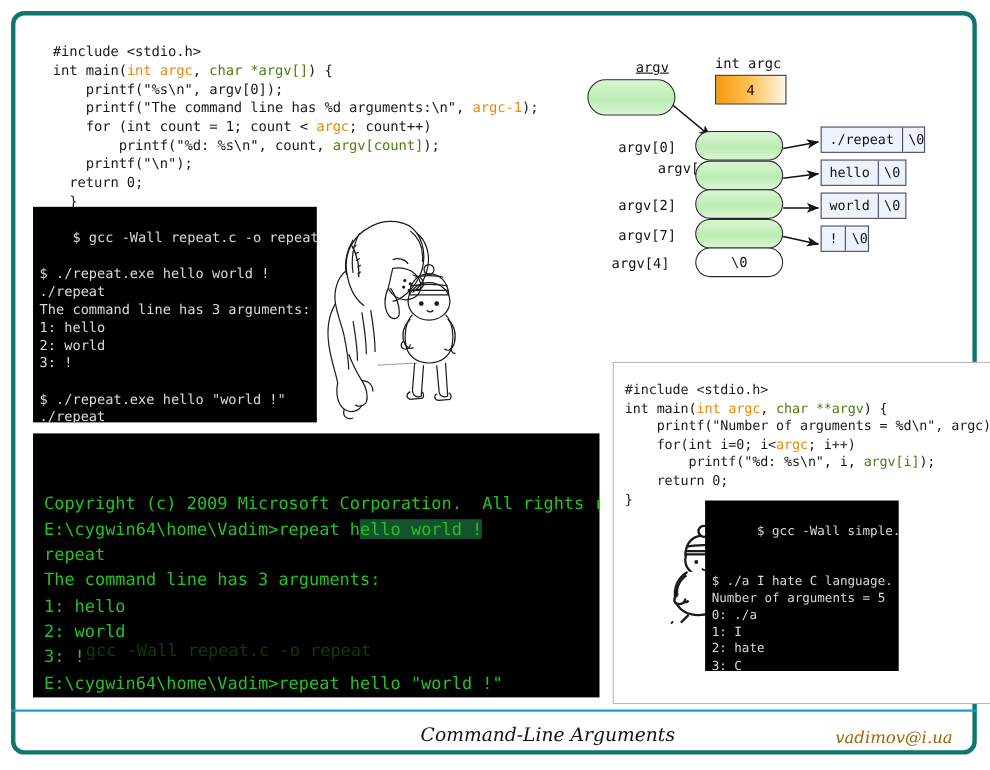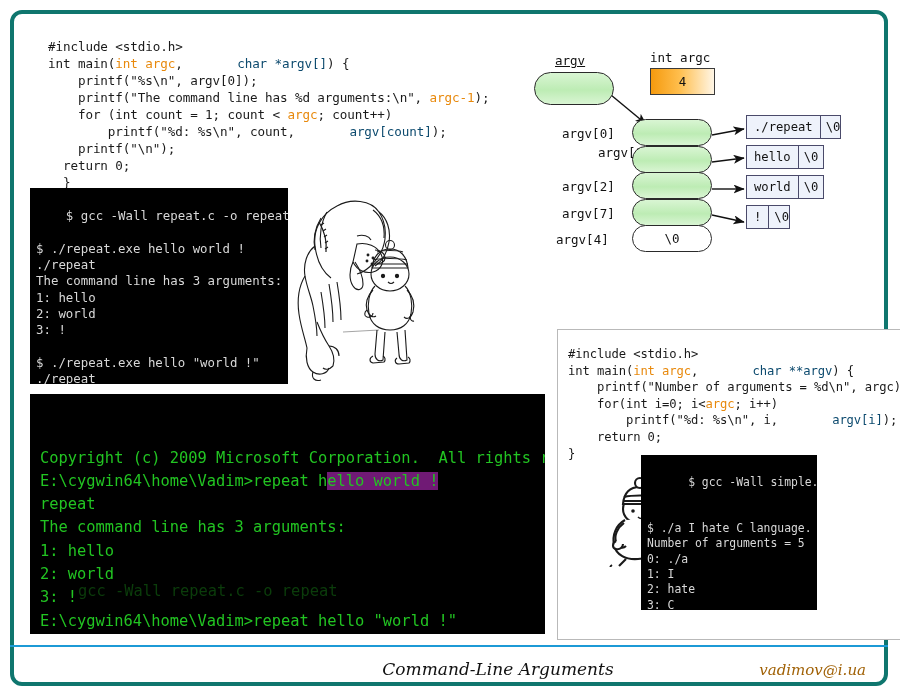--- a/index.html
+++ b/index.html
@@ -31,21 +31,21 @@
   
   .code {
     font-family: "DejaVu Sans Mono", "Liberation Mono", monospace;
     font-size: 12.6px;
     line-height: 17px;
     white-space: pre;
     color: #1a1a1a;
     letter-spacing: -0.1px;
   }
   .kw    { color: #e8890c; }
-  .typ   { color: #0c4a6e; margin-left: 47px; }
+  .typ   { color: #4d7c0f; }
 
   #code-main {
     position: absolute;
     left: 34px;
     top: 24px;
     width: 470px;
   }
 
   
   .term {
@@ -73,21 +73,21 @@
     top: 380px;
     width: 515px;
     height: 240px;
     color: #22c422;
     font-size: 15.4px;
     line-height: 23.3px;
     padding: 6px 0 0 10px;
     box-sizing: border-box;
   }
   #term-cygwin .ghost { color: #0b3d0b; }
-  #term-cygwin .sel { background: #701a75; }
+  #term-cygwin .sel { background: #14532d; }
 
   #term-simple {
     left: 626px;
     top: 440px;
     width: 176px;
     height: 155px;
     font-size: 11.4px;
     line-height: 15.3px;
     padding: 5px 0 0 6px;
     box-sizing: border-box;
@@ -312,21 +312,21 @@
       </defs>
 
       <line x1="77" y1="56" x2="112" y2="85" stroke="#111" stroke-width="1.4" marker-end="url(#ah)"></line>
 
       <line x1="178" y1="96" x2="210" y2="90" stroke="#111" stroke-width="1.4" marker-end="url(#ah)"></line>
       <line x1="178" y1="123" x2="210" y2="119" stroke="#111" stroke-width="1.4" marker-end="url(#ah)"></line>
       <line x1="178" y1="150" x2="210" y2="150" stroke="#111" stroke-width="1.4" marker-end="url(#ah)"></line>
       <line x1="178" y1="176" x2="210" y2="183" stroke="#111" stroke-width="1.4" marker-end="url(#ah)"></line>
     </svg>
 
-    <div class="dlabel" style="left:21px; top:14px;text-decoration:underline;">argv</div>
+    <div class="dlabel" style="left:44px; top:14px;text-decoration:underline;">argv</div>
     <div class="pill" style="left:0px; top:33px; width:80px; height:33px;"></div>
 
     <div class="dlabel" style="left:116px; top:11px;">int argc</div>
     <div id="argc-box" style="left:116px; top:29px; width:65px; height:27px;">4</div>
 
     <div id="argv-slots">
         <div class="dlabel" style="left: 28px; top: 87px;">argv[0]</div>
         <div class="pill" style="left: 98px; top: 80px; width: 80px; height: 27px;"></div>
         <div class="dlabel" style="left: 28px; top: 106px; margin-left: 36px;">argv[1]</div>
         <div class="pill" style="left: 98px; top: 106.5px; width: 80px; height: 27px;"></div>

